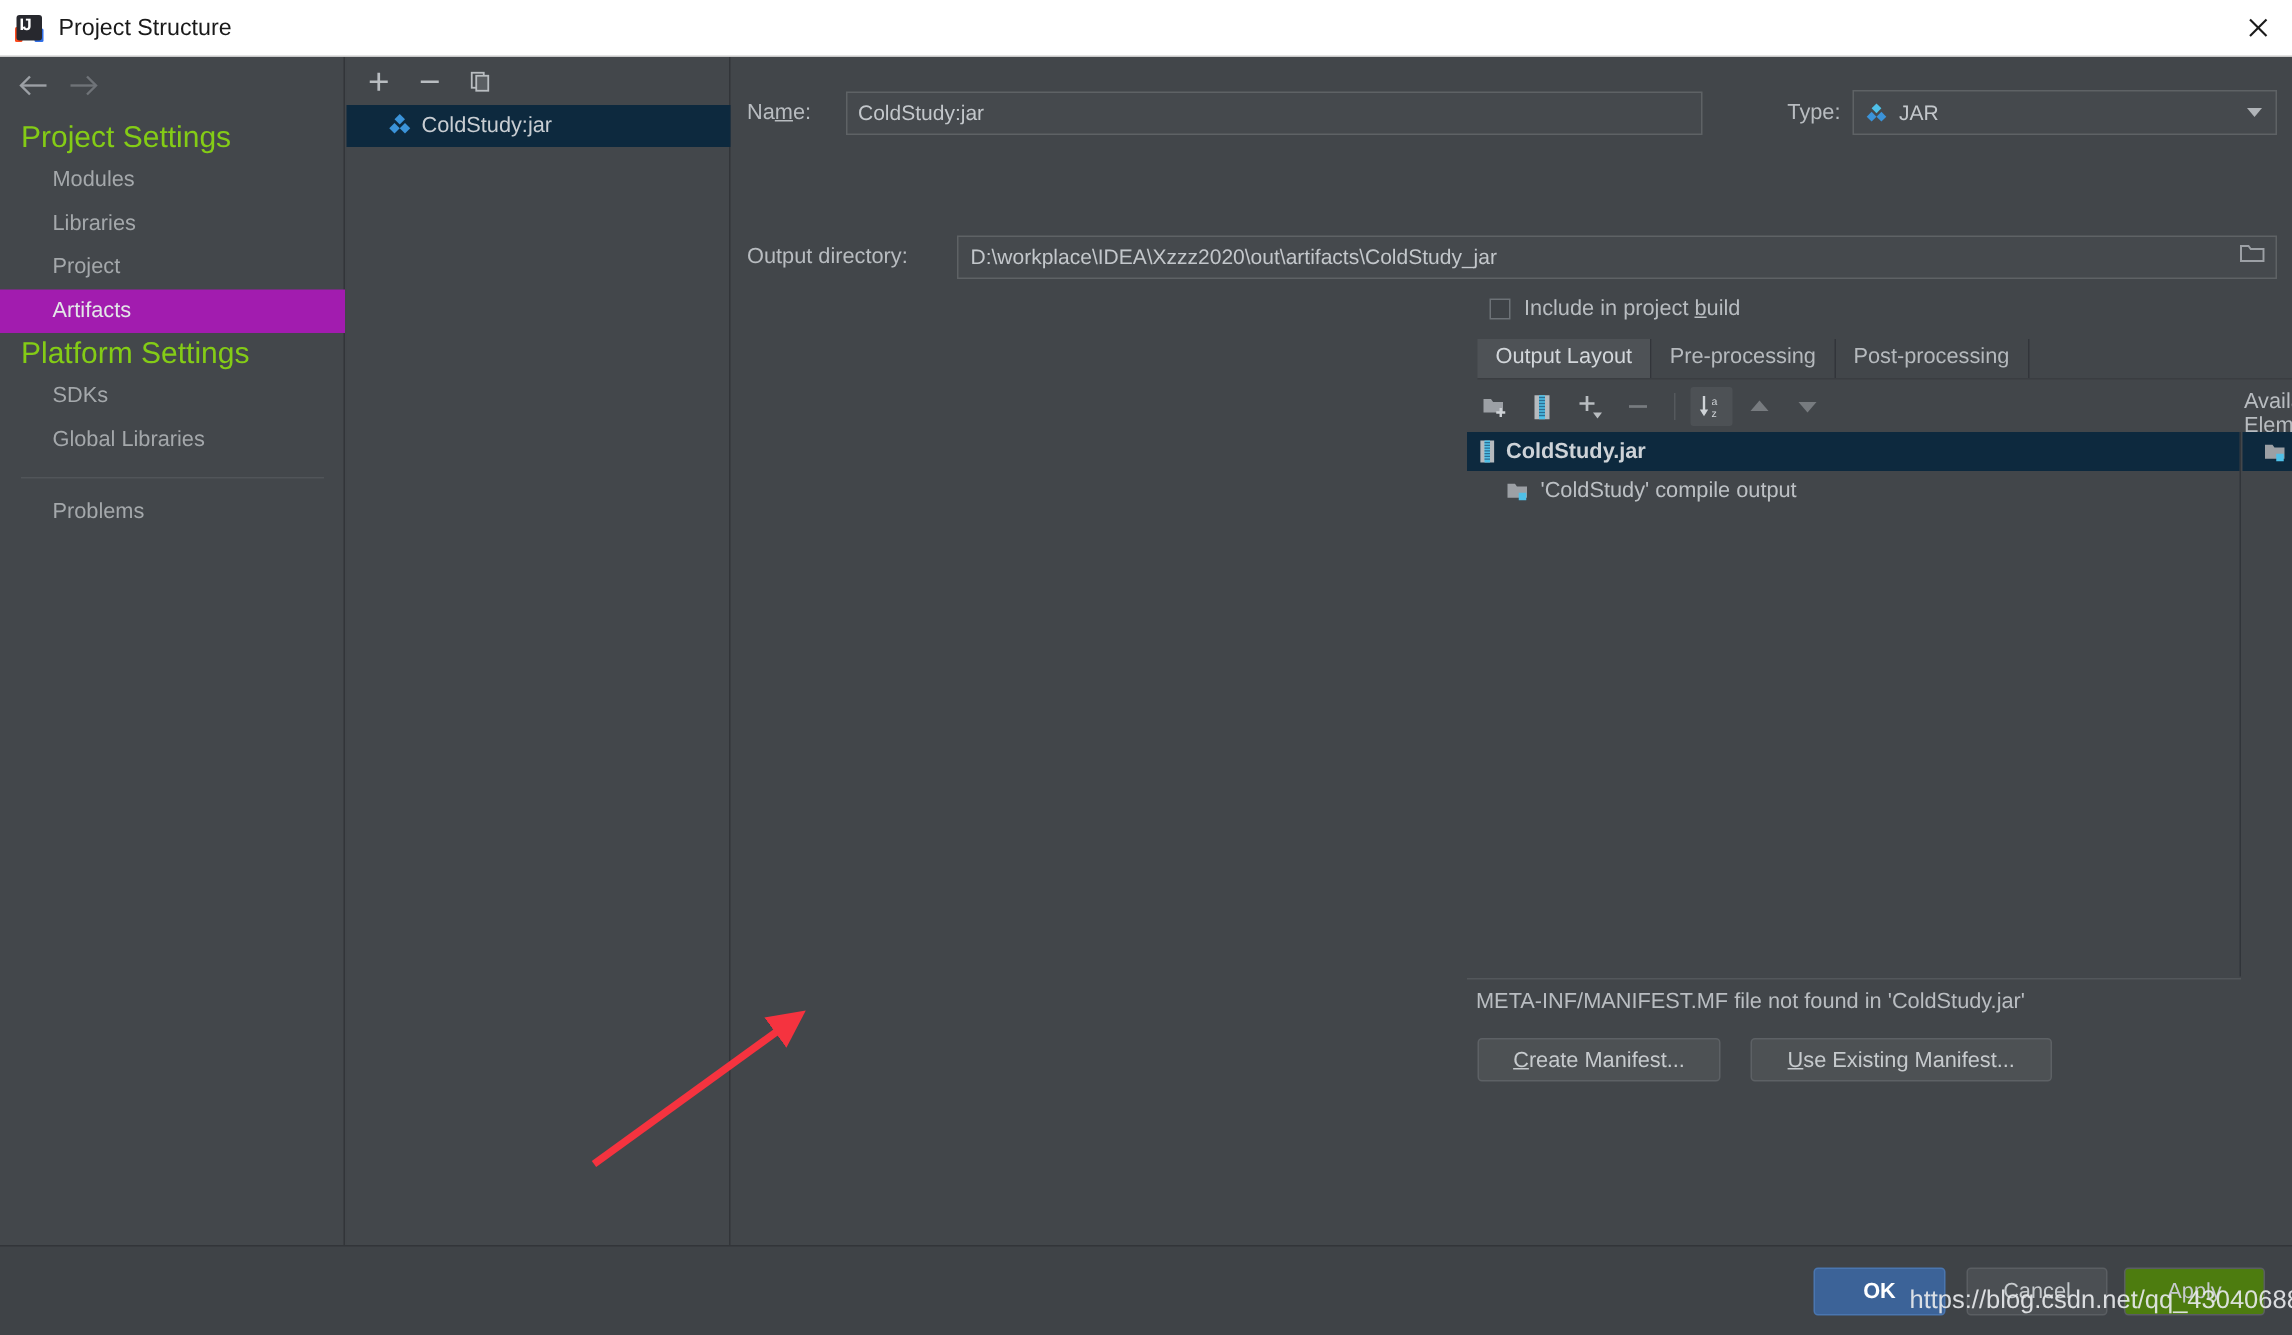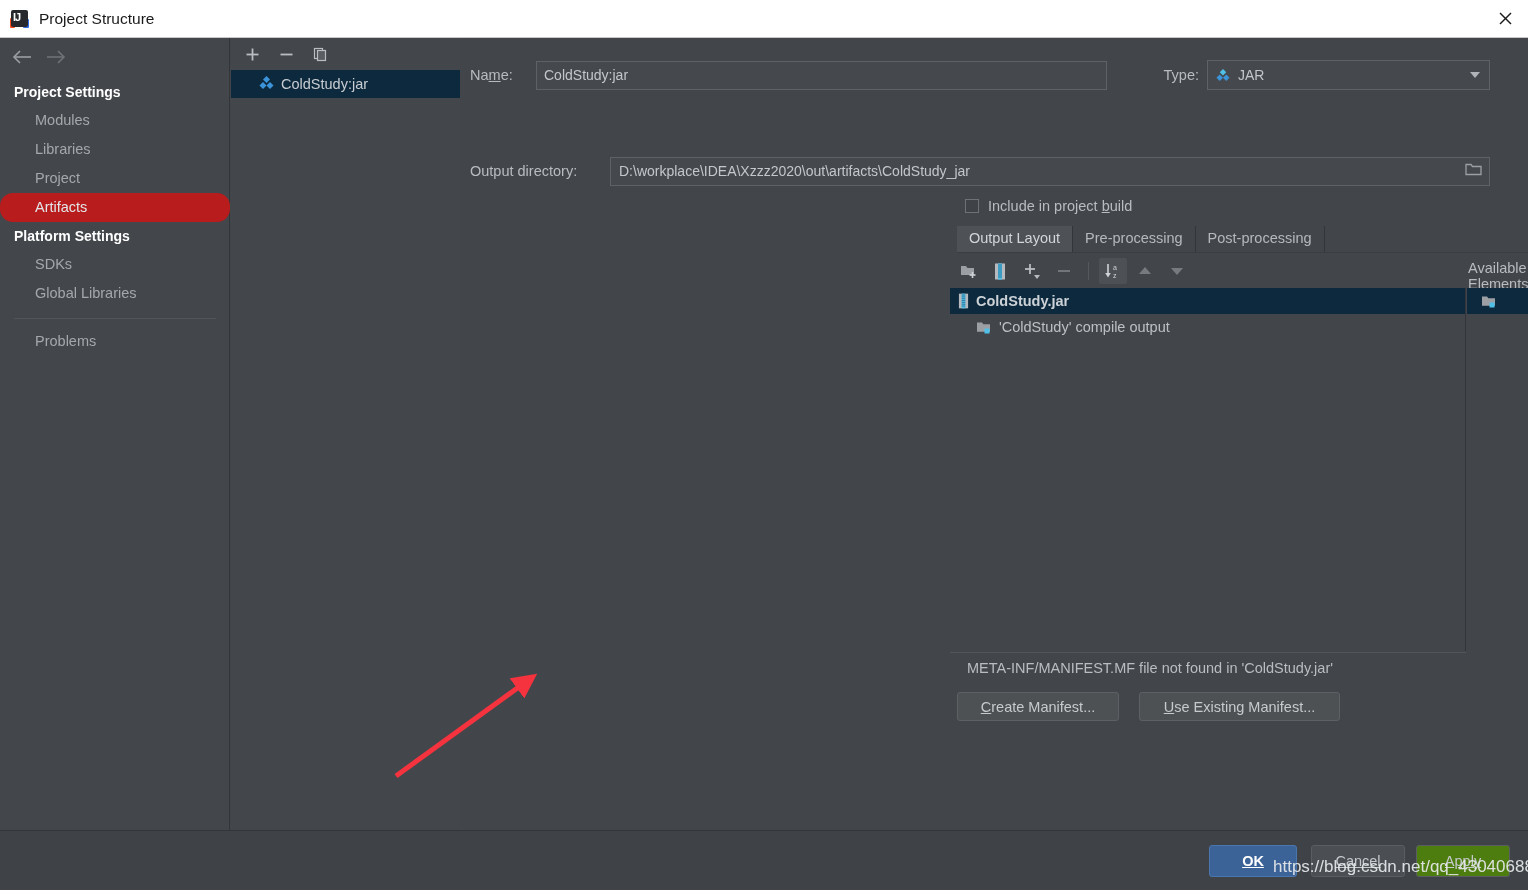--- a/index.html
+++ b/index.html
@@ -80,33 +80,32 @@
     width: 34px; height: 30px;
     display: flex; align-items: center; justify-content: center;
     cursor: pointer;
   }
   .nav-arrow:first-child { margin-left: 5px; }
 
   .side-list { position: absolute; left: 0; top: 40px; width: 230px; }
   .side-group {
     height: 28px; line-height: 28px;
     padding-left: 14px;
-    font-size: 14px; font-weight: bold;
-    color: #ffffff;
+    font-size: 20px; font-weight: normal;
+    color: #84cc16;
   }
   .side-item {
     height: 29px; line-height: 29px;
     padding-left: 35px;
     font-size: 14.5px; color: #a4a8ab;
     cursor: pointer;
   }
   .side-item.selected {
-    background: #b91c1c;
+    background: #a21caf;
     color: #e3e6e8;
-    border-radius: 13px;
   }
   .side-sep {
     margin: 10px 14px 8px 14px;
     height: 1px; background: #515559;
   }
   .help-btn {
     position: absolute; left: 20px; top: 806px;
     width: 28px; height: 28px;
     border-radius: 50%;
     border: 1px solid #6d7278;
@@ -135,21 +134,21 @@
   .artifact-rows { position: absolute; left: 0; top: 32px; width: 256px; }
   .artifact-row {
     height: 28px; display: flex; align-items: center;
     padding-left: 28px; gap: 7px;
     font-size: 14.5px; color: #bcc0c4; cursor: pointer;
   }
   .artifact-row.selected { background: #0d293e; color: #c8cdd2; }
 
   
   .main {
-    position: absolute; left: 460px; top: 0;
+    position: absolute; left: 488px; top: 0;
     width: 1040px; height: 792px;
     background: #42464a;
   }
 
   .row-name {
     position: absolute; left: 10px; top: 22px;
     width: 1020px; height: 30px;
     display: flex; align-items: center;
   }
   .lbl {
@@ -282,21 +281,21 @@
   .tree-row.pad { padding-left: 4px; }
   .tree-row.pad2 { padding-left: 14px; }
 
   .pane-divider {
     position: absolute; left: 490px; top: 614px;
     width: 516px; height: 1px; background: #53575b;
   }
 
   .manifest-msg {
     position: absolute; left: 496px; top: 622px;
-    font-size: 14.5px; color: #b9bdc1; margin-left: 11px;
+    font-size: 14.5px; color: #b9bdc1;
   }
   .btn {
     background: #4d5154;
     border: 1px solid #5d6165;
     border-radius: 3px;
     height: 29px;
     font-size: 14.5px; color: #c6cacd;
     font-family: "Liberation Sans", sans-serif;
     display: inline-flex; align-items: center; justify-content: center;
     cursor: pointer;
@@ -316,21 +315,20 @@
     background: #3f4347;
     border-top: 1px solid #323539;
   }
   .dlg-btn {
     position: absolute; top: 845px;
     height: 32px; border-radius: 3px;
     font-size: 14.5px;
     font-family: "Liberation Sans", sans-serif;
     display: flex; align-items: center; justify-content: center;
     cursor: pointer;
-    text-decoration: underline;
   }
   #btn-ok {
     left: 1209px; width: 88px;
     background: #3c6398; border: 1px solid #4a76b0;
     color: #ffffff; font-weight: bold;
   }
   #btn-cancel {
     left: 1311px; width: 94px;
     background: #4b4f53; border: 1px solid #5a5e62; color: #c6cacd;
   }

